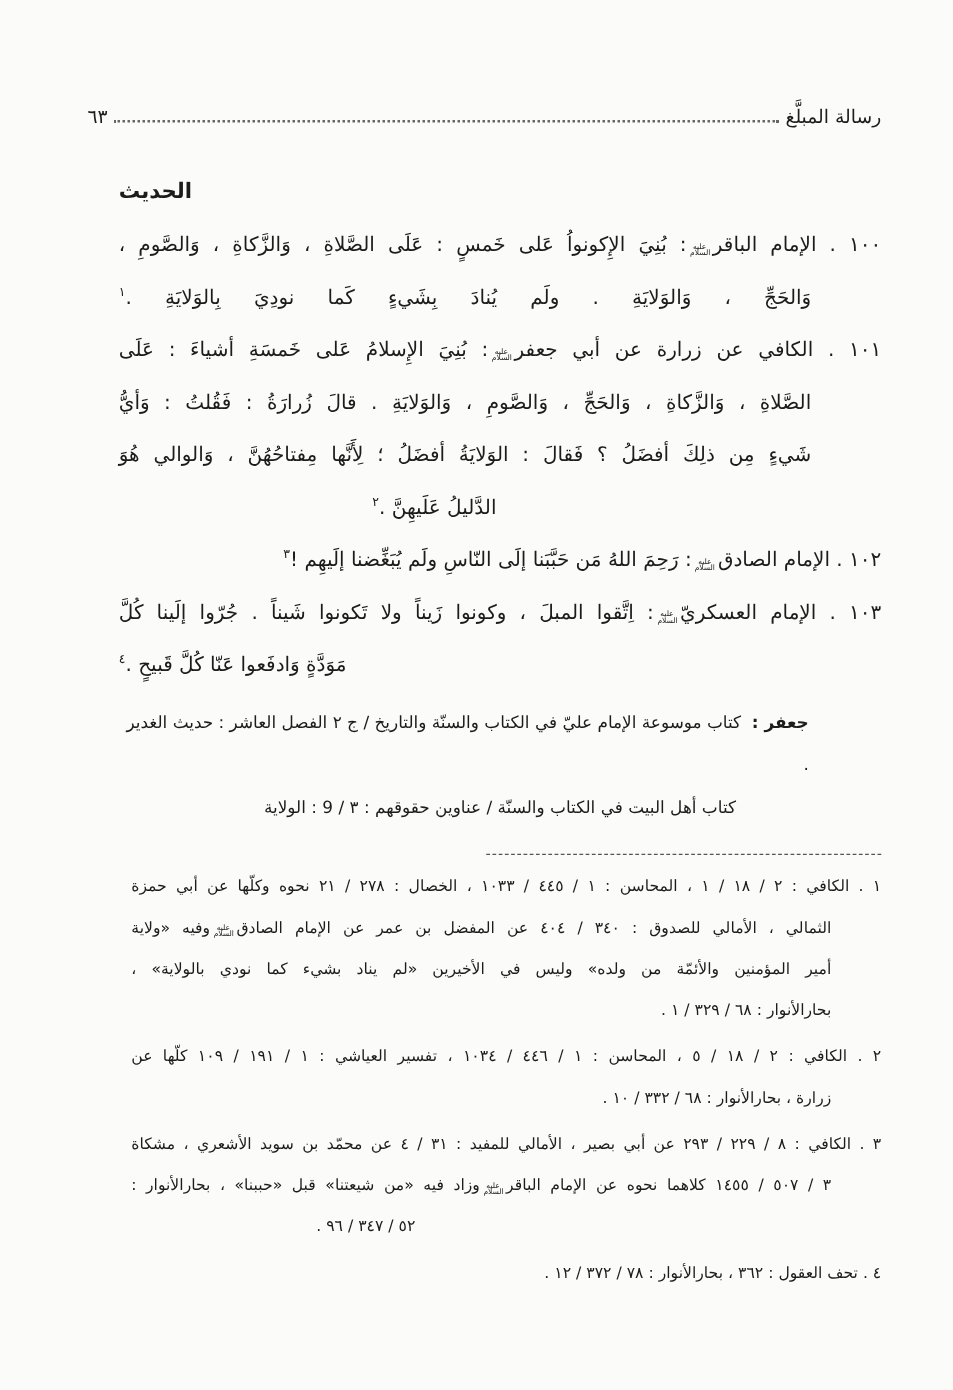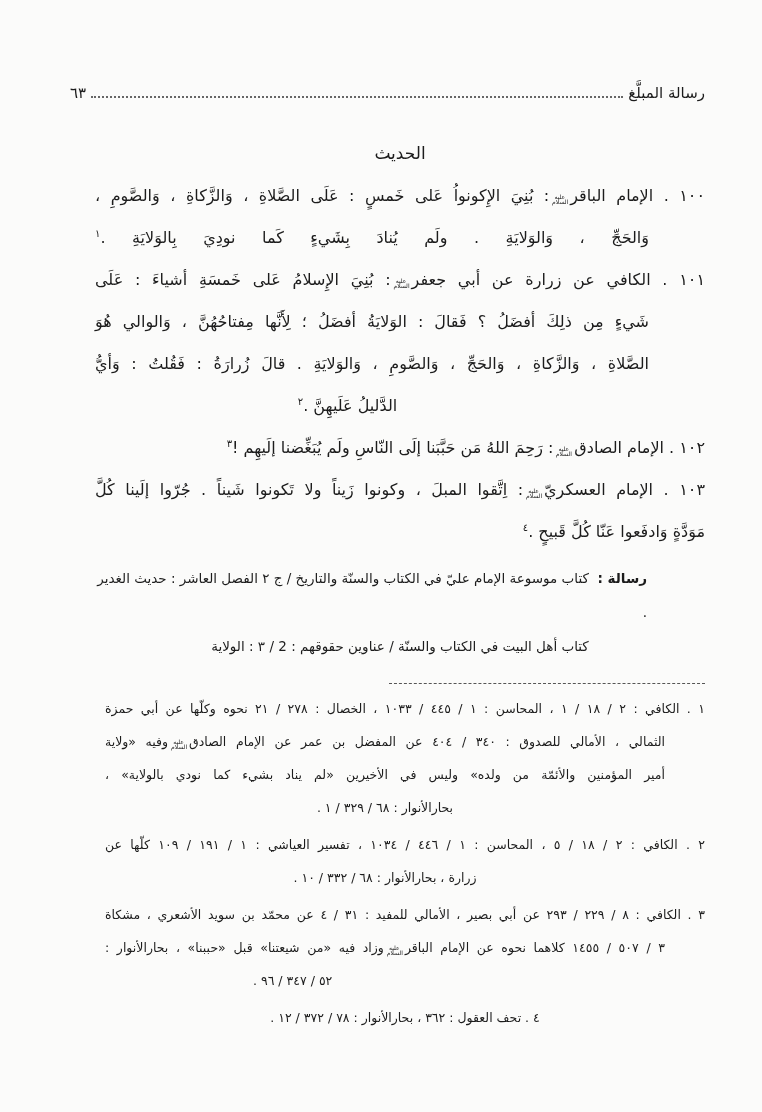--- a/index.html
+++ b/index.html
@@ -15,27 +15,27 @@
   .header{
     position:absolute;top:84px;right:57px;left:70px;
     display:flex;align-items:flex-end;
     font-size:15px;
   }
   .header .title{white-space:nowrap;}
   .header .dots{flex:1;border-bottom:2px dotted #666;margin:0 5px 4px 5px;height:1px;}
   .header .pnum{white-space:nowrap;}
   
   .content{position:absolute;top:0;right:57px;width:610px;}
-  .heading{margin-top:143px;font-size:17px;font-weight:normal;text-align:center;}
+  .heading{margin-top:143px;font-size:17px;font-weight:bold;text-align:left;}
   .hadiths{margin-top:12px;}
   .bline{font-size:16px;line-height:42px;}
   .jl{text-align:justify;text-align-last:justify;}
   .cont{padding-right:56px;}
   .rt{text-align:right;}
-  .ct{text-align:right;}
+  .ct{text-align:left;}
   .l101-4{text-align:center;padding-right:105px;}
   sup{font-size:10px;line-height:0;}
   
   .hon{
     display:inline-block;width:17px;
     font-size:6px;line-height:5px;
     text-align:center;vertical-align:-3px;
     margin:0 2px;color:#222;
   }
   
@@ -44,21 +44,21 @@
   .rajee .r2{line-height:34px;text-align:center;}
   .rajee b{font-weight:bold;}
   
   .fnsep{
     margin-top:20px;margin-left:auto;margin-right:0;
     width:316px;border-top:1px dashed #555;height:0;
   }
   
   .footnotes{margin-top:8px;font-size:12.5px;margin-left:10px;}
   .fn{margin-bottom:4px;}
-  .fnl{line-height:33px;text-align:center;}
+  .fnl{line-height:33px;}
   .fncont{padding-right:40px;}
   .fn3-4{text-align:right;padding-left:148px;text-align-last:left;}
 </style>
 </head>
 <body>
 
 <div class="page">
 
   <div class="header">
     <span class="title">رسالة المبلَّغ</span>
@@ -72,39 +72,39 @@
 
     <div class="hadiths">
 
       <div>
         <div class="bline jl"><span>١٠٠ . الإمام الباقر</span><span class="hon">عليه السلام</span><span>: بُنِيَ الإِكونواُ عَلى خَمسٍ : عَلَى الصَّلاةِ ، وَالزَّكاةِ ، وَالصَّومِ ،</span></div>
         <div class="bline jl cont"><span>وَالحَجِّ ، وَالوَلايَةِ . ولَم يُنادَ بِشَيءٍ كَما نودِيَ بِالوَلايَةِ .</span><sup>١</sup></div>
       </div>
 
       <div>
         <div class="bline jl"><span>١٠١ . الكافي عن زرارة عن أبي جعفر</span><span class="hon">عليه السلام</span><span>: بُنِيَ الإِسلامُ عَلى خَمسَةِ أشياءَ : عَلَى</span></div>
+        <div class="bline jl cont"><span>الصَّلاةِ ، وَالزَّكاةِ ، وَالحَجِّ ، وَالصَّومِ ، وَالوَلايَةِ . قالَ زُرارَةُ : فَقُلتُ : وَأيُّ</span></div>
         <div class="bline jl cont"><span>شَيءٍ مِن ذلِكَ أفضَلُ ؟ فَقالَ : الوَلايَةُ أفضَلُ ؛ لِأَنَّها مِفتاحُهُنَّ ، وَالوالي هُوَ</span></div>
-        <div class="bline jl cont"><span>الصَّلاةِ ، وَالزَّكاةِ ، وَالحَجِّ ، وَالصَّومِ ، وَالوَلايَةِ . قالَ زُرارَةُ : فَقُلتُ : وَأيُّ</span></div>
         <div class="bline l101-4"><span>الدَّليلُ عَلَيهِنَّ .</span><sup>٢</sup></div>
       </div>
 
       <div>
         <div class="bline rt"><span>١٠٢ . الإمام الصادق</span><span class="hon">عليه السلام</span><span>: رَحِمَ اللهُ مَن حَبَّبَنا إلَى النّاسِ ولَم يُبَغِّضنا إلَيهِم !</span><sup>٣</sup></div>
       </div>
 
       <div>
         <div class="bline jl"><span>١٠٣ . الإمام العسكريّ</span><span class="hon">عليه السلام</span><span>: اِتَّقوا المبلَ ، وكونوا زَيناً ولا تَكونوا شَيناً . جُرّوا إلَينا كُلَّ</span></div>
         <div class="bline ct"><span>مَوَدَّةٍ وَادفَعوا عَنّا كُلَّ قَبيحٍ .</span><sup>٤</sup></div>
       </div>
 
     </div>
 
     <div class="rajee">
-      <div class="r1"><b>رسالة :</b>&nbsp;&nbsp;<span>كتاب موسوعة الإمام عليّ في الكتاب والسنّة والتاريخ / ج ٢ الفصل العاشر : حديث الغدير .</span></div>
-      <div class="r2"><span>كتاب أهل البيت في الكتاب والسنّة / عناوين حقوقهم : 2 / ٣ : الولاية</span></div>
+      <div class="r1"><b>جعفر :</b>&nbsp;&nbsp;<span>كتاب موسوعة الإمام عليّ في الكتاب والسنّة والتاريخ / ج ٢ الفصل العاشر : حديث الغدير .</span></div>
+      <div class="r2"><span>كتاب أهل البيت في الكتاب والسنّة / عناوين حقوقهم : ٣ / 9 : الولاية</span></div>
     </div>
 
     <div class="fnsep"></div>
 
     <div class="footnotes">
 
       <div class="fn">
         <div class="fnl jl"><span>١ . الكافي : ٢ / ١٨ / ١ ، المحاسن : ١ / ٤٤٥ / ١٠٣٣ ، الخصال : ٢٧٨ / ٢١ نحوه وكلّها عن أبي حمزة</span></div>
         <div class="fnl jl fncont"><span>الثمالي ، الأمالي للصدوق : ٣٤٠ / ٤٠٤ عن المفضل بن عمر عن الإمام الصادق</span><span class="hon">عليه السلام</span><span>وفيه «ولاية</span></div>
         <div class="fnl jl fncont"><span>أمير المؤمنين والأئمّة من ولده» وليس في الأخيرين «لم يناد بشيء كما نودي بالولاية» ،</span></div>

